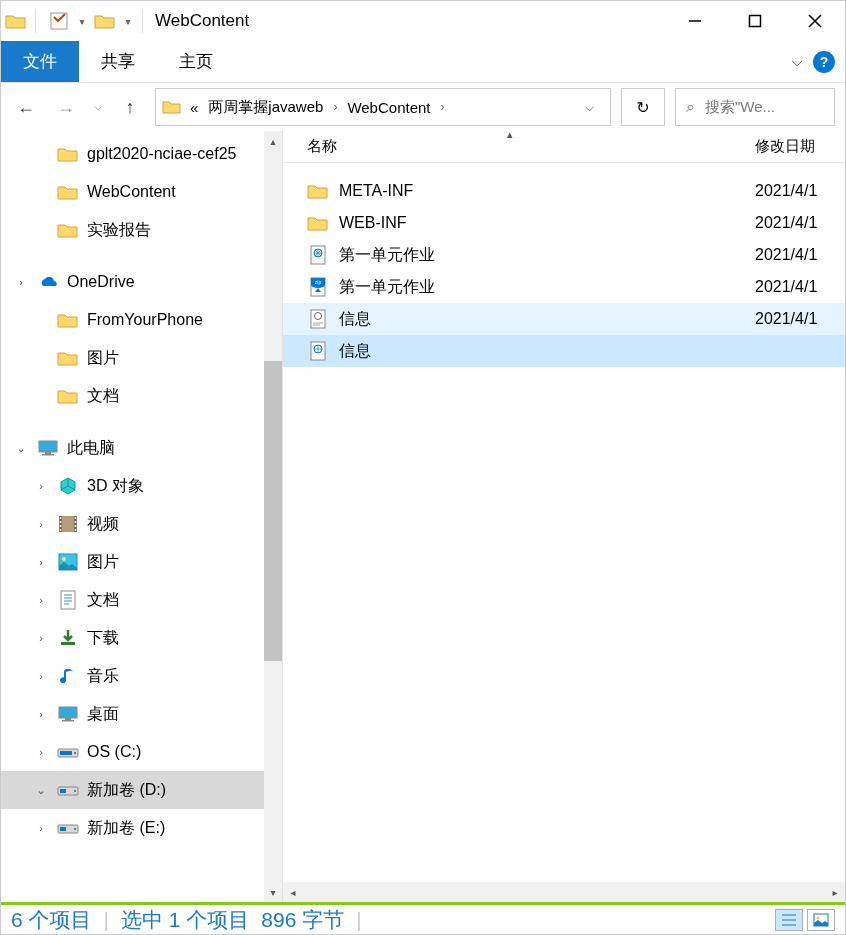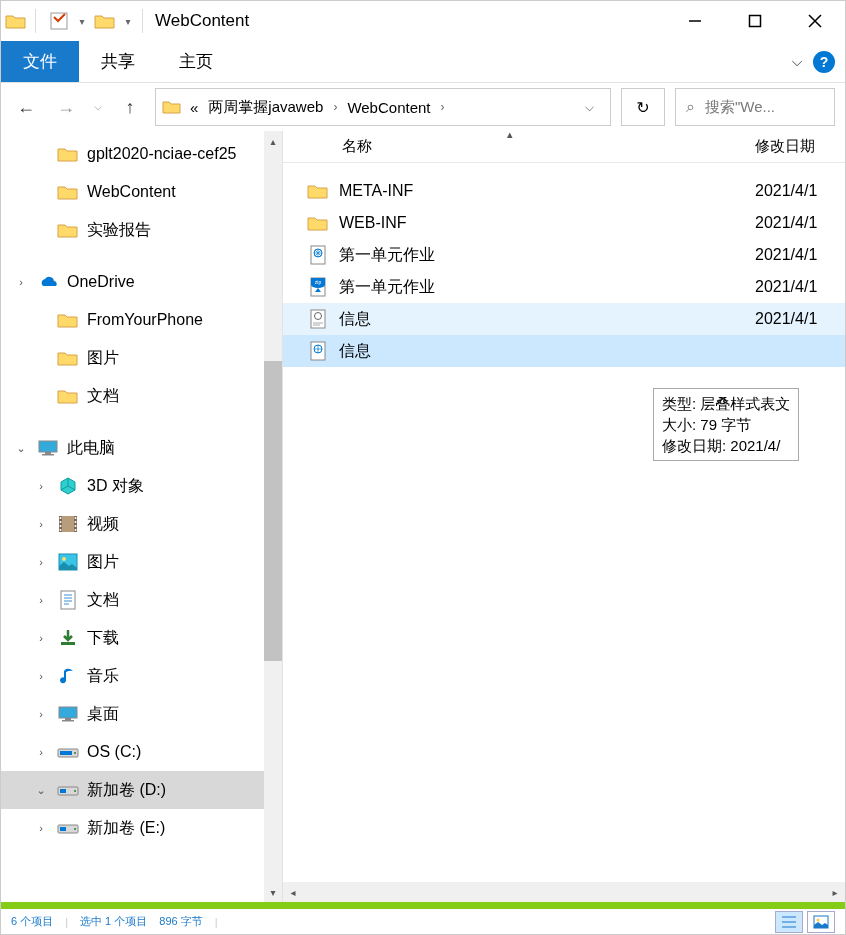--- a/index.html
+++ b/index.html
@@ -48,40 +48,40 @@
 .tree-arrow.up { top: 0; } .tree-arrow.down { bottom: 0; }
 
 .tree-item { height: 38px; display: flex; align-items: center; gap: 8px; padding-right: 20px; }
 .tree-item.sel { background: #d8d8d8; }
 .tree-item .exp { width: 16px; text-align: center; font-size: 11px; color: #555; }
 .tree-item .ico { width: 22px; display: flex; align-items: center; justify-content: center; }
 .tree-item .label { font-size: 16px; white-space: nowrap; overflow: hidden; }
 
 .content { flex: 1; display: flex; flex-direction: column; min-width: 0; position: relative; }
 .columns { height: 32px; border-bottom: 1px solid #e8e8e8; display: flex; align-items: center; padding-left: 24px; font-size: 15px; position: relative; }
-.columns .col-name { flex: 1; margin-left: 35px; }
+.columns .col-name { flex: 1; }
 .columns .col-date { width: 90px; text-align: left; }
 .columns .sort { position: absolute; top: -3px; left: 224px; font-size: 11px; color: #555; }
 
 .file-list { flex: 1; position: relative; padding-top: 12px; }
 .file-row { height: 32px; display: flex; align-items: center; padding-left: 24px; gap: 10px; font-size: 16px; }
 .file-row.hover { background: #e5f3ff; }
 .file-row.selected { background: #cce8ff; }
 .file-row .fico { width: 22px; display: flex; align-items: center; justify-content: center; }
 .file-row .fname { flex: 1; }
 .file-row .fdate { width: 90px; white-space: nowrap; margin-left: 21px; }
 
 .tooltip { position: absolute; left: 370px; top: 225px; background: #fff; border: 1px solid #aaa; padding: 4px 8px; font-size: 15px; line-height: 1.4; z-index: 10; white-space: nowrap; }
 
 .h-scroll { height: 20px; background: #f0f0f0; display: flex; align-items: center; position: relative; }
 .h-scroll .arrow { width: 20px; text-align: center; font-size: 10px; color: #555; }
 .h-scroll .track { flex: 1; position: relative; height: 100%; }
 
 
-.status-bar { height: 32px; display: flex; align-items: center; padding: 0 10px; border-top: 7px solid #84cc16; font-size: 11px; color: #1979ca; gap: 12px; justify-content: space-between; }
+.status-bar { height: 32px; display: flex; align-items: center; padding: 0 10px; border-top: 3px solid #84cc16; font-size: 21px; color: #1979ca; gap: 12px; justify-content: space-between; }
 .status-bar .sdiv { color: #ccc; }
 .status-bar .view-btns { margin-left: auto; display: flex; gap: 4px; }
 .vbtn { width: 28px; height: 22px; border: 1px solid #aac; display: flex; align-items: center; justify-content: center; font-size: 13px; color: #1979ca; }
 .vbtn.active { background: #cce8ff; }
 
 svg { display: block; }
 </style>
 </head>
 <body>
 
@@ -432,25 +432,20 @@
           <span class="fico">
             <svg width="18" height="20">
               <rect x="2" y="1" width="14" height="18" fill="#fff" stroke="#888"></rect>
               <circle cx="9" cy="8" r="4" fill="none" stroke="#0078d4"></circle>
               <path d="M5 8 h8 M9 4 v8" stroke="#0078d4" stroke-width="0.7"></path>
             </svg>
           </span>
           <span class="fname">信息</span>
           <span class="fdate"></span>
         </div>
-        <div class="tooltip">
-        <div>类型: 层叠样式表文</div>
-        <div>大小: 79 字节</div>
-        <div>修改日期: 2021/4/</div>
-      </div>
     </div>
     <div class="h-scroll">
       <span class="arrow">◂</span>
       <span class="track"></span>
       <span class="arrow">▸</span>
     </div>
   </div>
 </div>
 
 <div class="status-bar">

